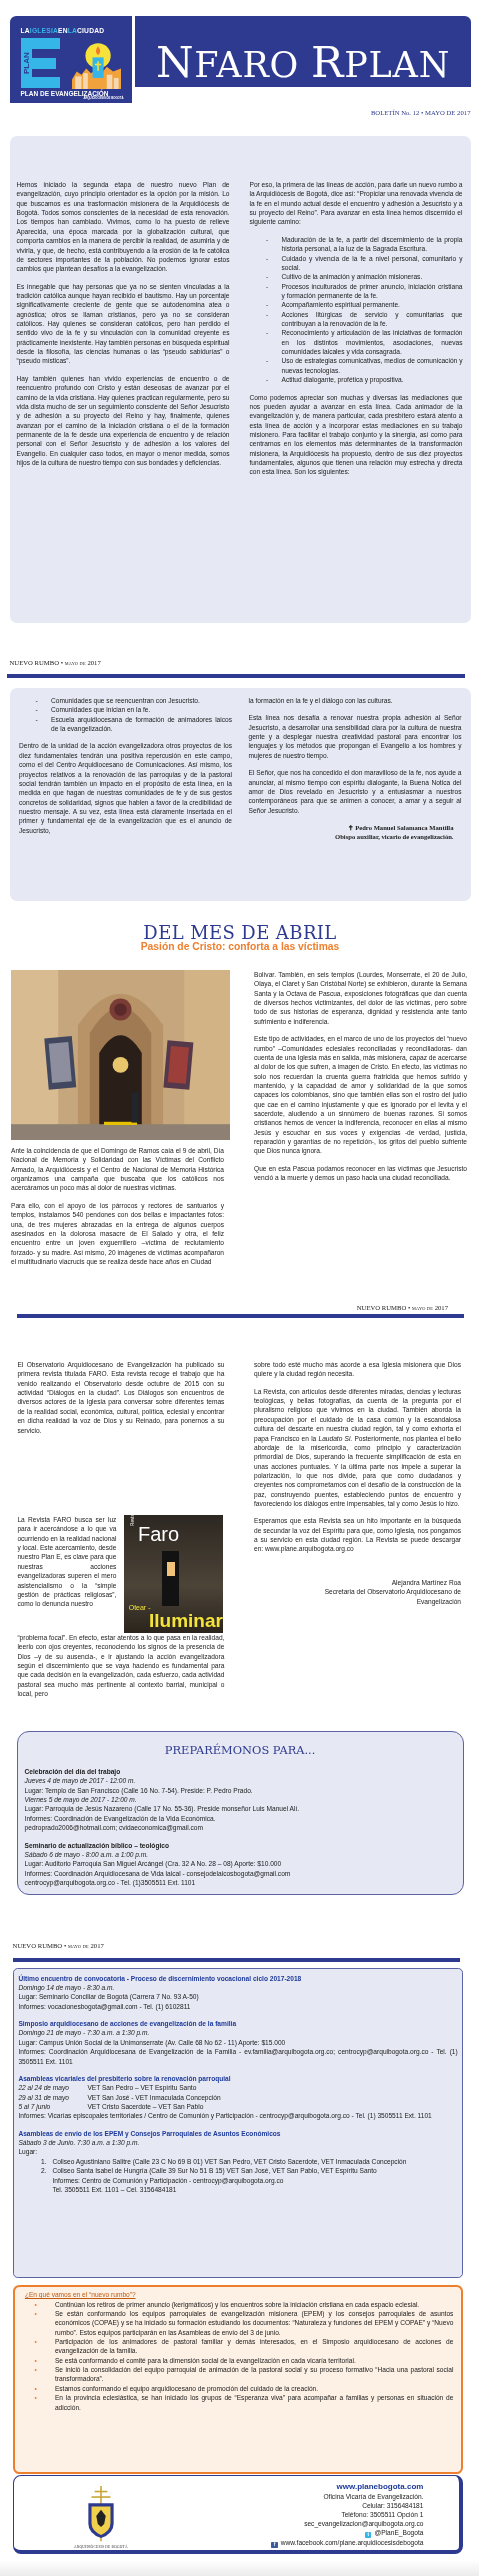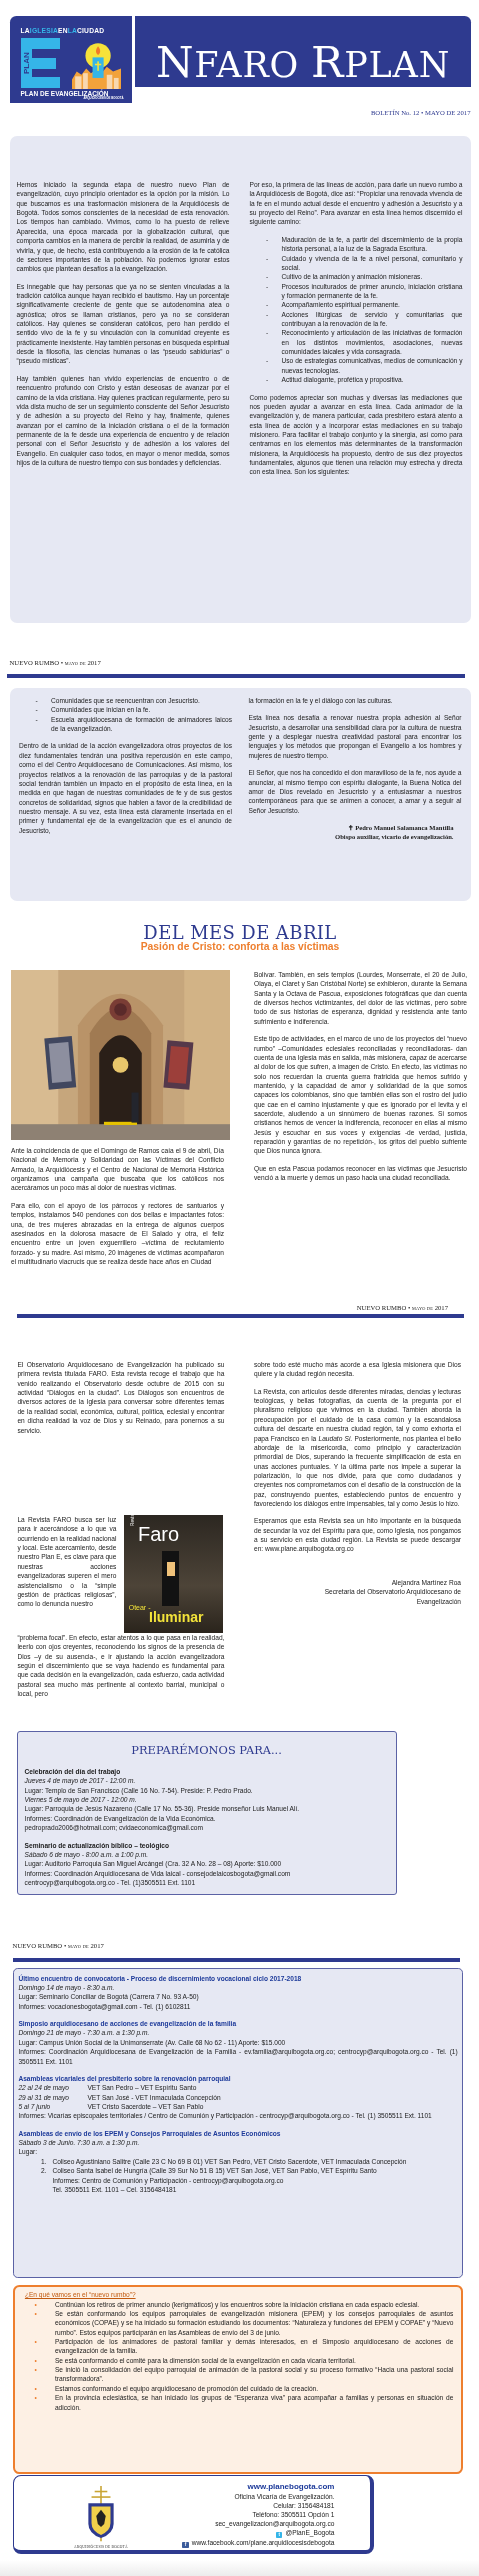--- a/index.html
+++ b/index.html
@@ -41,37 +41,37 @@
   .sig { text-align: right; font-family: "Liberation Serif", serif; font-weight: bold; font-size: 6.6px; }
 
   .sec-title { position: absolute; left: 0; right: 0; text-align: center; font-family: "DejaVu Serif", serif; color: #2e3a8f; font-size: 18px; letter-spacing: 0.4px; }
   .sec-sub { position: absolute; left: 0; right: 0; text-align: center; color: #ee7f2e; font-size: 10.3px; font-weight: bold; }
 
   .photo { position: absolute; left: 11px; top: 970px; width: 219px; height: 170px; background: #bfa27c; overflow: hidden; }
   .band-grey { position: absolute; left: 0; top: 1160px; width: 480px; height: 142px; background: linear-gradient(#ffffff, #ececec); z-index: -1; }
 
   .faro-cover { position: absolute; left: 124px; top: 1515px; width: 99px; height: 118px; background: linear-gradient(#2c2721, #4d4438 60%, #2a241c); color: #fff; }
 
-  .box3 { position: absolute; left: 16.6px; top: 1731px; width: 380px; height: 164px; background: #e6e8f3; border: 1.2px solid #5b62a5; border-radius: 3px; }
+  .box3 { position: absolute; left: 16.6px; top: 1731px; width: 447px; height: 164px; background: #e6e8f3; border: 1.2px solid #5b62a5; border-radius: 12px; }
   .ev-title { font-weight: bold; }
   .ev-date { font-style: italic; }
   .box4 { position: absolute; left: 13.4px; top: 1968px; width: 450px; height: 310px; background: #e6e8f3; border: 1.2px solid #5b62a5; border-radius: 4.7px; }
   .ev-title-blue { font-weight: bold; color: #1d3a9a; }
   .asm-row { display: flex; }
   .asm-row .d { width: 69px; font-style: italic; }
   ol.places { padding-left: 30px; }
   ol.places li { padding-left: 4px; }
 
   .box5 { position: absolute; left: 13.4px; top: 2285px; width: 450px; height: 189px; background: #fdf0e4; border: 2.4px solid #ee7f2e; border-radius: 6.3px; }
   .box5-h { color: #c25a10; text-decoration: underline; }
   ul.dots { list-style: none; }
   ul.dots li { position: relative; padding-left: 30px; text-align: justify; }
   ul.dots li::before { content: "•"; position: absolute; left: 9.5px; color: #ee7f2e; }
 
-  .footer { position: absolute; left: 13.4px; top: 2475px; width: 361px; height: 79px; background: #fff; border: 1.2px solid #2e3a8f; border-right: 4px solid #2e3a8f; border-bottom: 4px solid #2e3a8f; border-radius: 8px; }
+  .footer { position: absolute; left: 13.4px; top: 2475px; width: 450px; height: 79px; background: #fff; border: 1.2px solid #2e3a8f; border-right: 4px solid #2e3a8f; border-bottom: 4px solid #2e3a8f; border-radius: 8px; }
   .footer-info { position: absolute; right: 36px; top: 4.7px; text-align: right; font-size: 6.6px; color: #1b1b1b; line-height: 1.38; }
   .footer-info .web { color: #1d3a9a; font-weight: bold; font-size: 8px; }
   .crest { position: absolute; left: 71px; top: 9.5px; width: 32px; height: 60px; }
   .crest-label { position: absolute; left: 47px; top: 69px; width: 79px; text-align: center; font-family: "Liberation Serif", serif; font-size: 3.6px; color: #333; letter-spacing: 0.2px; }
   .social-icon { display: inline-block; width: 6.3px; height: 6.3px; border-radius: 0.8px; vertical-align: -0.8px; margin-right: 3.2px; color: #fff; font-size: 4.7px; line-height: 6.3px; text-align: center; font-weight: bold; }
   .bottom-band { position: absolute; left: 0; top: 2560px; width: 480px; height: 16px; background: linear-gradient(#fff, #ececec); }
 </style>
 </head>
 <body>
 
@@ -198,21 +198,21 @@
   </div>
   <div class="col" style="left:17.4px;top:1515px;width:99px;">
     <p>La Revista FARO busca ser luz para ir acercándose a lo que va ocurriendo en la realidad nacional y local. Este acercamiento, desde nuestro Plan E, es clave para que nuestras acciones evangelizadoras superen el mero asistencialismo o la “simple gestión de prácticas religiosas”, como lo denuncia nuestro</p>
   </div>
   <div class="faro-cover">
     <div style="position:absolute;left:6.3px;top:11px;font-size:4.7px;transform:rotate(-90deg);transform-origin:left top;">Revista</div>
     <div style="position:absolute;left:14px;top:5px;font-size:20px;font-family:'Liberation Sans',sans-serif;">Faro</div>
     <div style="position:absolute;left:38px;top:36px;width:17.4px;height:55px;background:#121212;"></div>
     <div style="position:absolute;left:43px;top:47px;width:8px;height:14px;background:#f0c27a;"></div>
     <div style="position:absolute;left:4.7px;top:88px;font-size:7px;color:#f3e33a;">Otear -</div>
-    <div style="position:absolute;left:25px;top:93px;font-size:14px;font-weight:bold;color:#f3e33a;">Iluminar</div>
+    <div style="position:absolute;left:25px;top:93px;font-size:19px;font-weight:bold;color:#f3e33a;">Iluminar</div>
   </div>
   <div class="col" style="left:17.4px;top:1633px;width:207px;">
     <p>“problema focal”. En efecto, estar atentos a lo que pasa en la realidad, leerlo con ojos creyentes, reconociendo los signos de la presencia de Dios –y de su ausencia-, e ir ajustando la acción evangelizadora según el discernimiento que se vaya haciendo es fundamental para que cada decisión en la evangelización, cada esfuerzo, cada actividad pastoral sea mucho más pertinente al contexto barrial, municipal o local, pero</p>
   </div>
   <div class="col" style="left:254px;top:1360px;width:207px;">
     <p>sobre todo esté mucho más acorde a esa Iglesia misionera que Dios quiere y la ciudad región necesita.</p>
     <p><span>La Revista, con artículos desde diferentes miradas, ciencias y lecturas teológicas, y bellas fotografías, da cuenta de la pregunta por el pluralismo religioso que vivimos en la ciudad. También aborda la preocupación por el cuidado de la casa común y la escandalosa cultura del descarte en nuestra ciudad región, tal y como exhorta el papa Francisco en la </span><i>Laudato Si</i><span>. Posteriormente, nos plantea el bello abordaje de la misericordia, como principio y caracterización primordial de Dios, superando la frecuente simplificación de esta en unas acciones puntuales. Y la última parte nos impele a superar la polarización, lo que nos divide, para que como ciudadanos y creyentes nos comprometamos con el desafío de la construcción de la paz, construyendo puentes, estableciendo puntos de encuentro y favoreciendo los diálogos entre impensables, tal y como Jesús lo hizo.</span></p>
     <p>Esperamos que esta Revista sea un hito importante en la búsqueda de secundar la voz del Espíritu para que, como Iglesia, nos pongamos a su servicio en esta ciudad región. La Revista se puede descargar en: www.plane.arquibogota.org.co</p>
     <div style="text-align:right;margin-top:24px;">Alejandra Martínez Roa</div>
     <div style="text-align:right;">Secretaria del Observatorio Arquidiocesano de</div>

